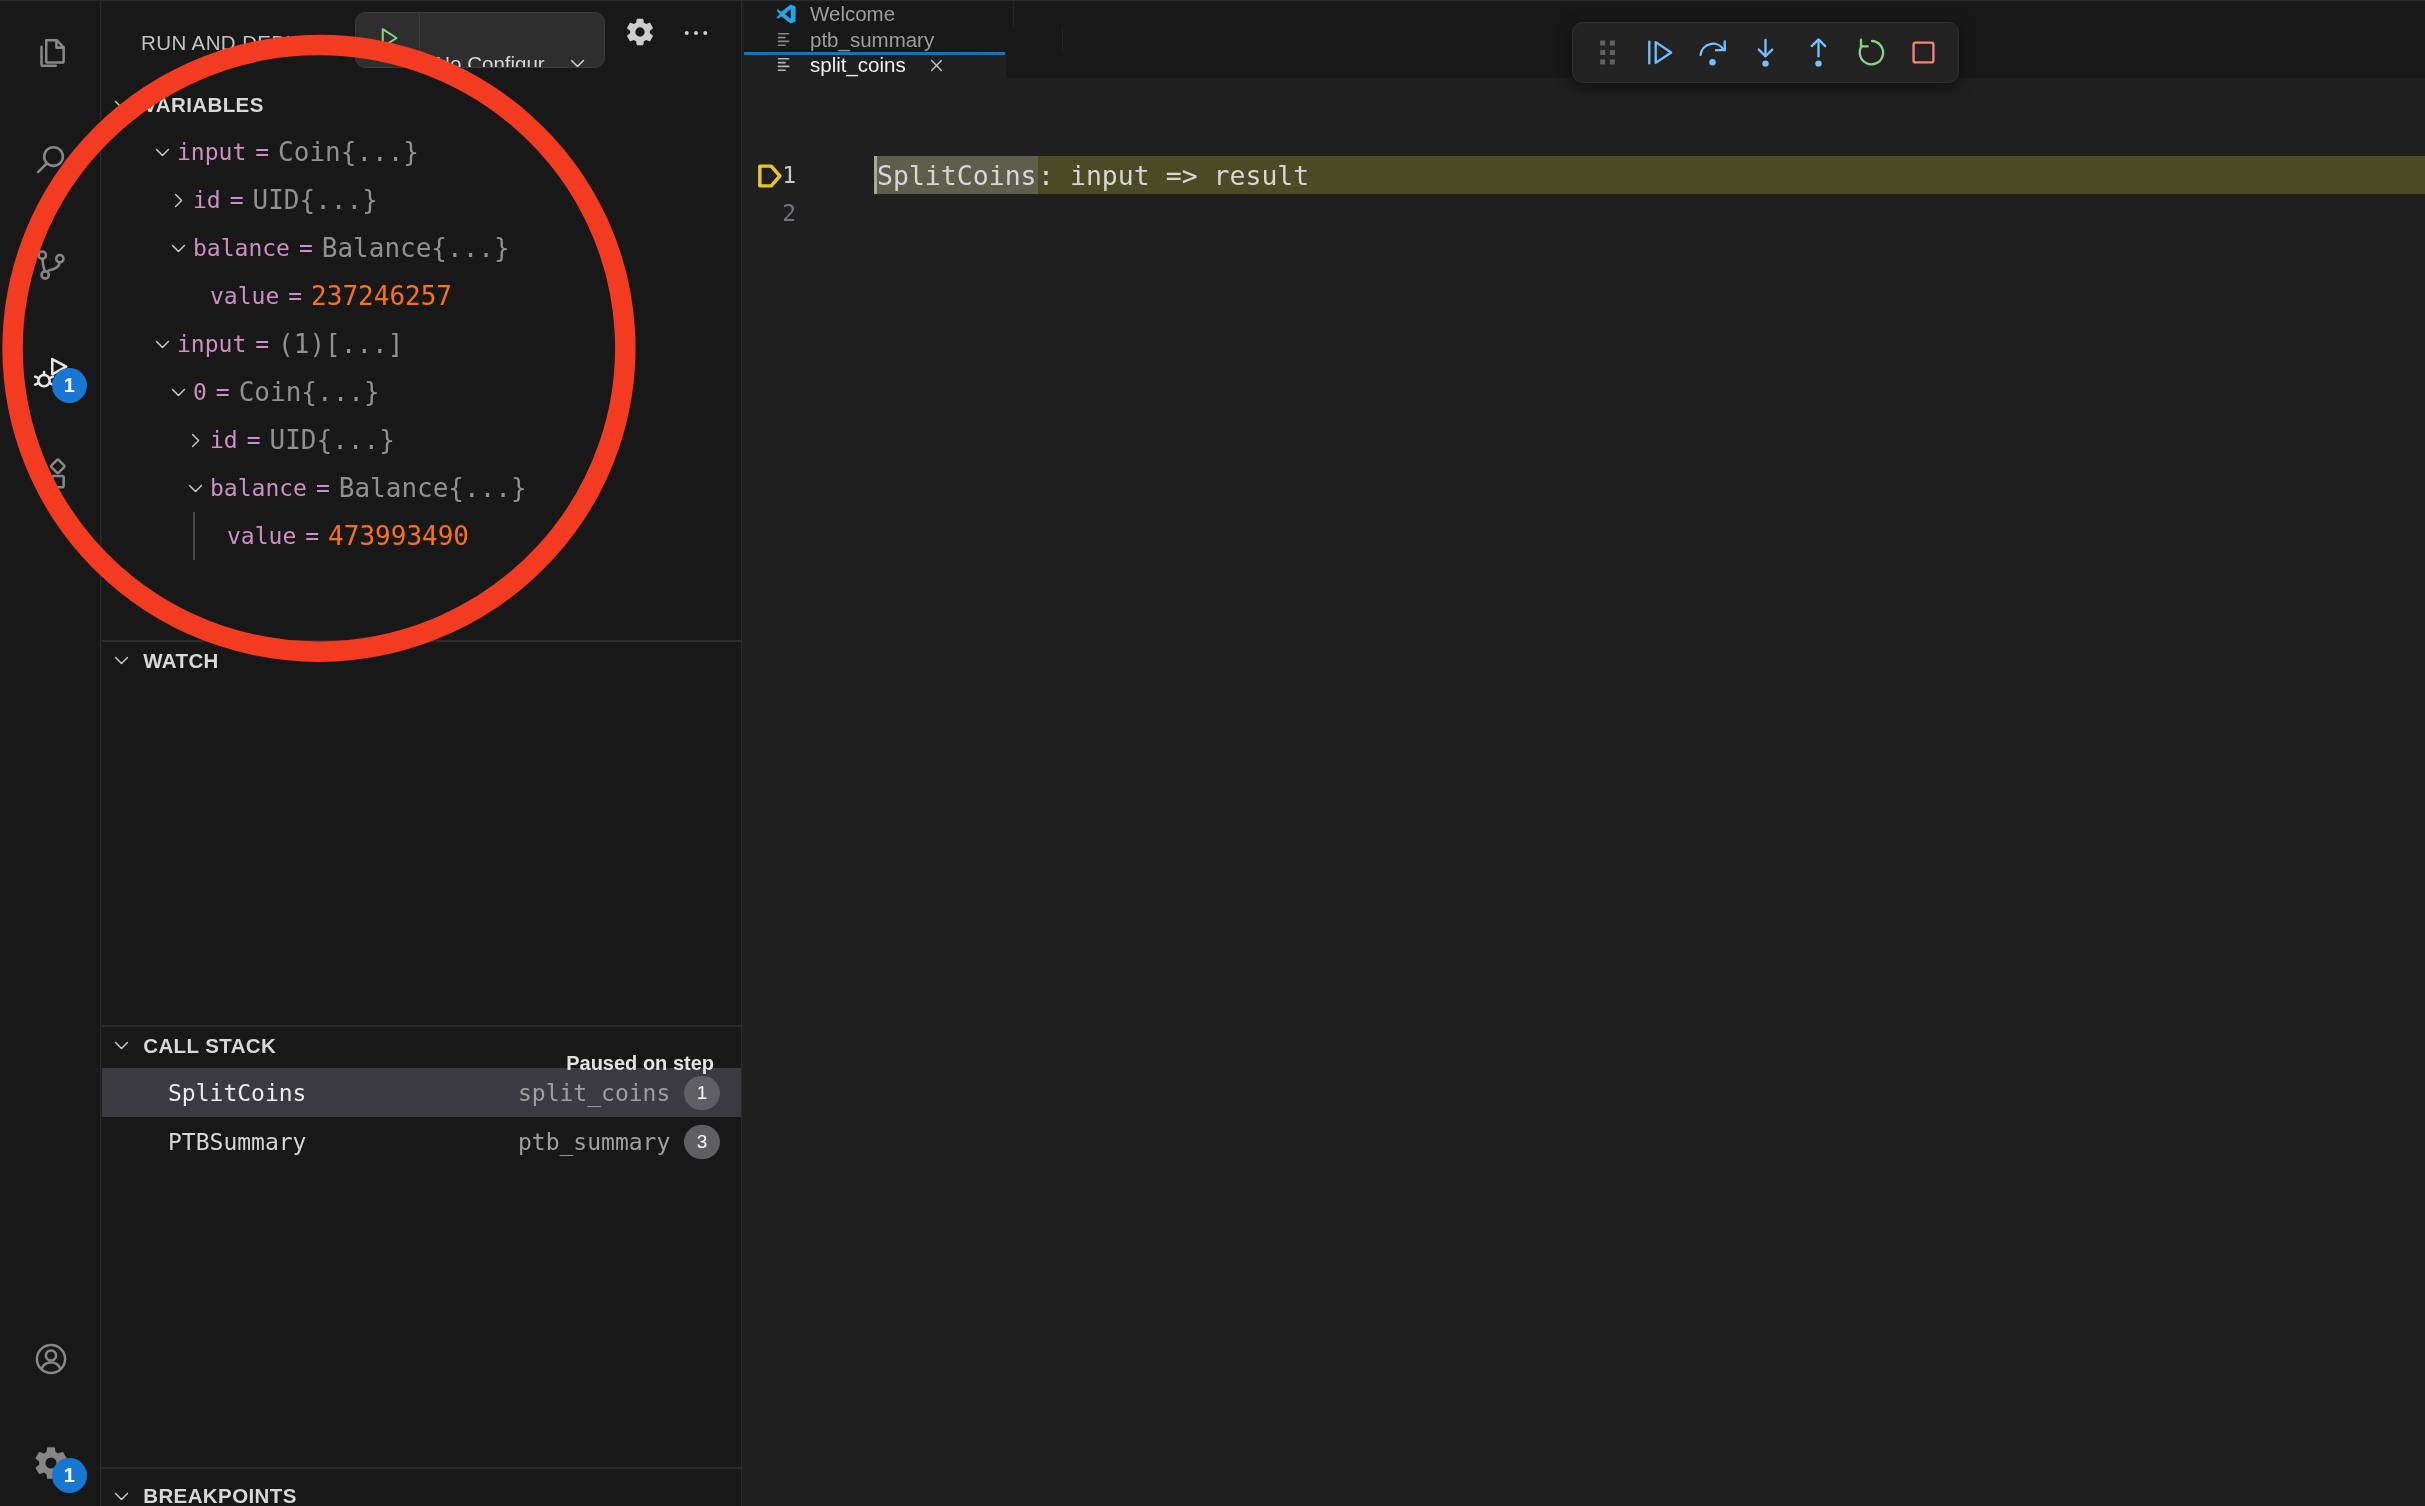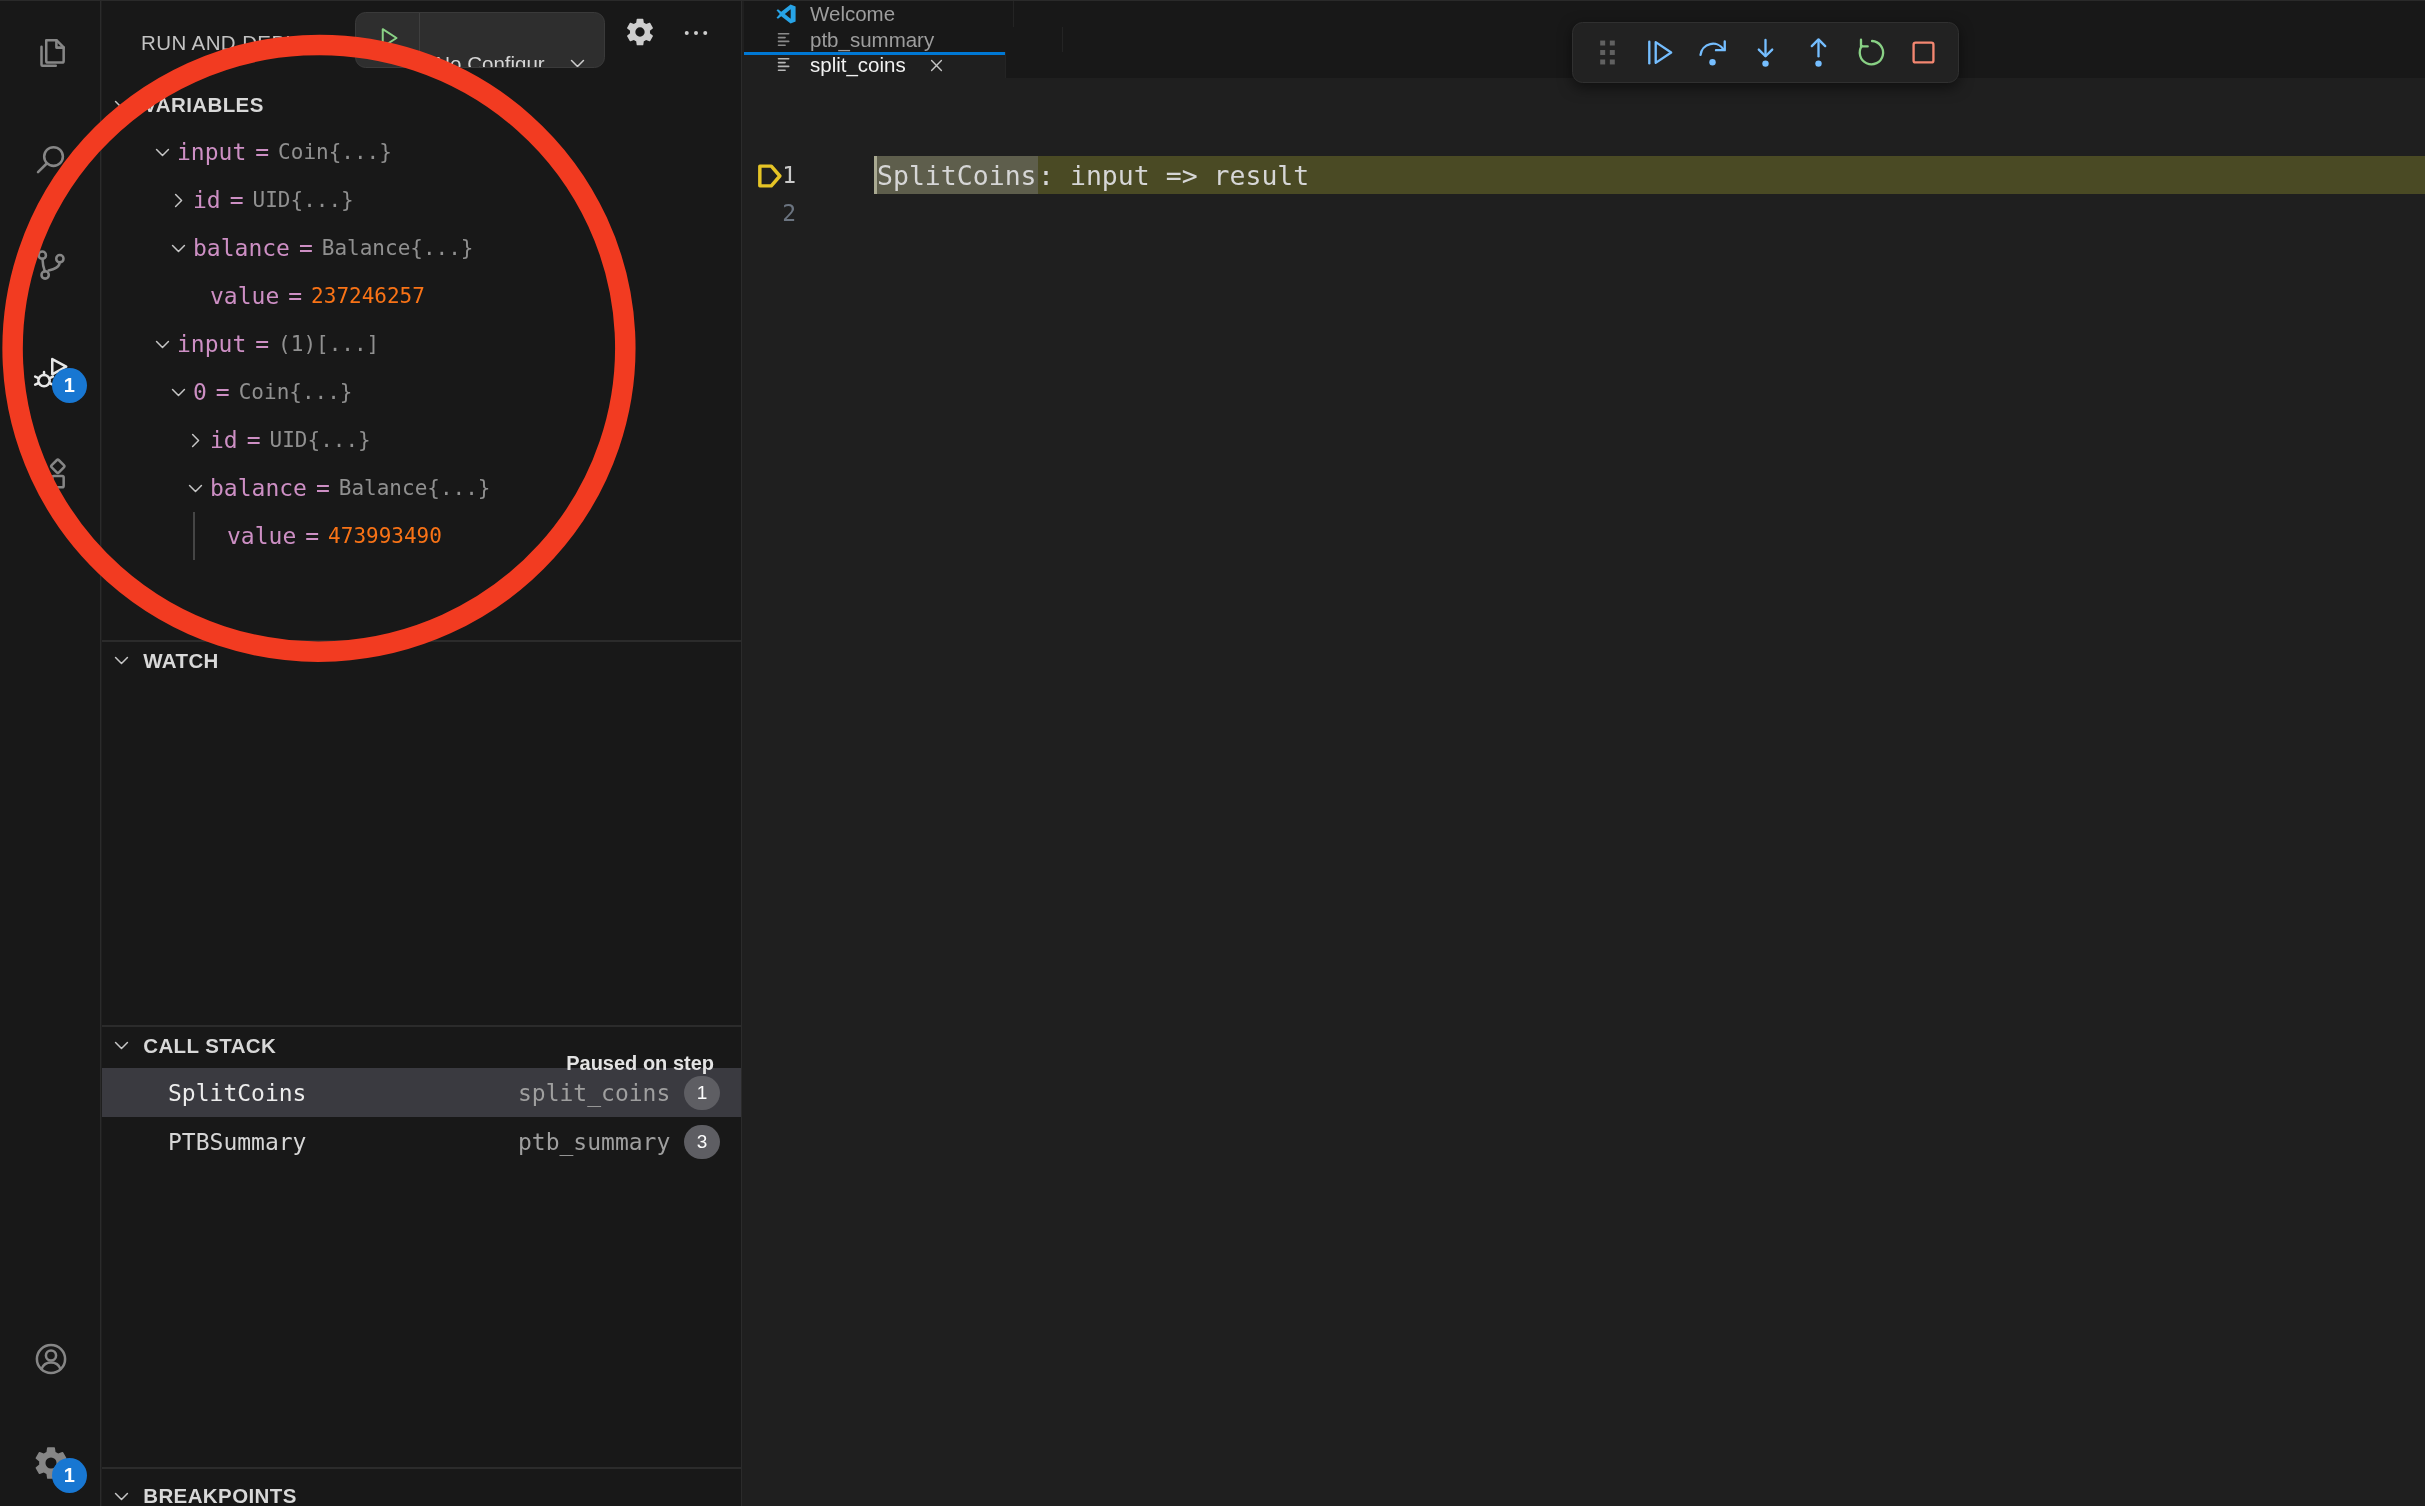--- a/index.html
+++ b/index.html
@@ -53,21 +53,21 @@
   .sec-divider { position:absolute; left:0; right:0; height:1.5px; background:#2b2b2b; }
 
   .sec-variables { position:absolute; left:0; right:0; top:83px; }
   .tree-rows { margin-top:3px; }
   .tree-row { position:relative; height:48px; display:flex; align-items:center; cursor:pointer; white-space:nowrap; }
   .tree-row .chev { width:26px; height:23px; color:#c5c5c5; flex:none; display:flex; align-items:center; }
   .tree-row .chev svg { width:23px; height:23px; }
   .vname { font-family:"DejaVu Sans Mono", monospace; font-size:23px; color:#cd8fc4; }
   .tree-row.scope .vname { font-family:"Liberation Sans", sans-serif; font-size:22px; font-weight:bold; color:#dadada; }
   .veq { font-family:"DejaVu Sans Mono", monospace; font-size:23px; color:#cd8fc4; margin:0 9px; }
-  .vval { font-family:"DejaVu Sans Mono", monospace; font-size:21px; }
+  .vval { font-family:"DejaVu Sans Mono", monospace; font-size:26px; }
   .vval.type { color:#909090; }
   .vval.number { color:#f97316; }
   .guide { position:absolute; top:0; bottom:0; width:1.5px; background:#454545; }
 
   .sec-watch { position:absolute; left:0; right:0; top:639px; }
   .sec-callstack { position:absolute; left:0; right:0; top:1024px; }
   .cs-status { position:absolute; right:27px; top:27px; font-size:20px; font-weight:bold; color:#e3e3e3; }
   .cs-rows { margin-top:2.3px; }
   .cs-row { height:49px; display:flex; align-items:center; padding:0 21px 0 66px; cursor:pointer; }
   .cs-row.selected { background:#3a3a40; }

